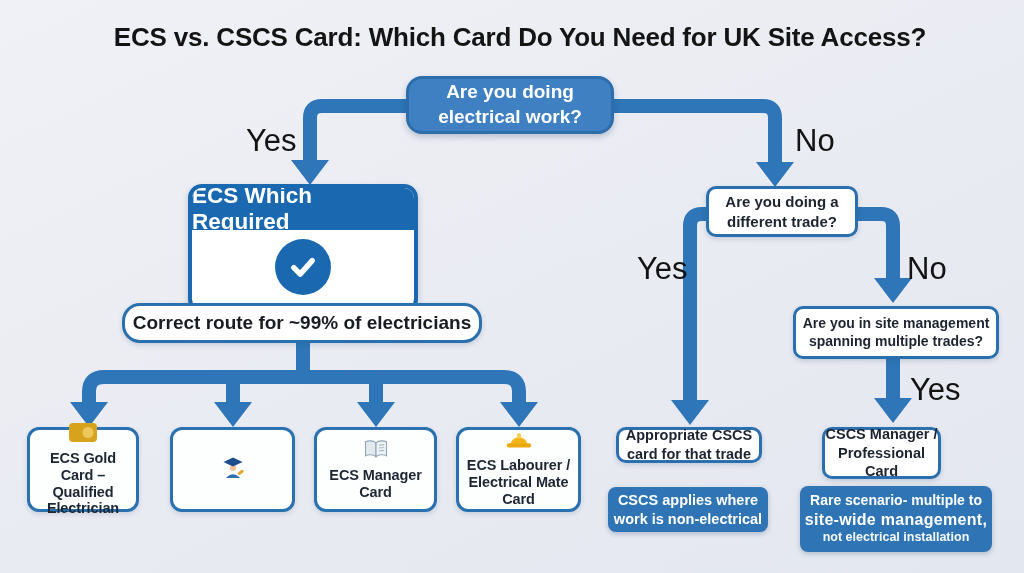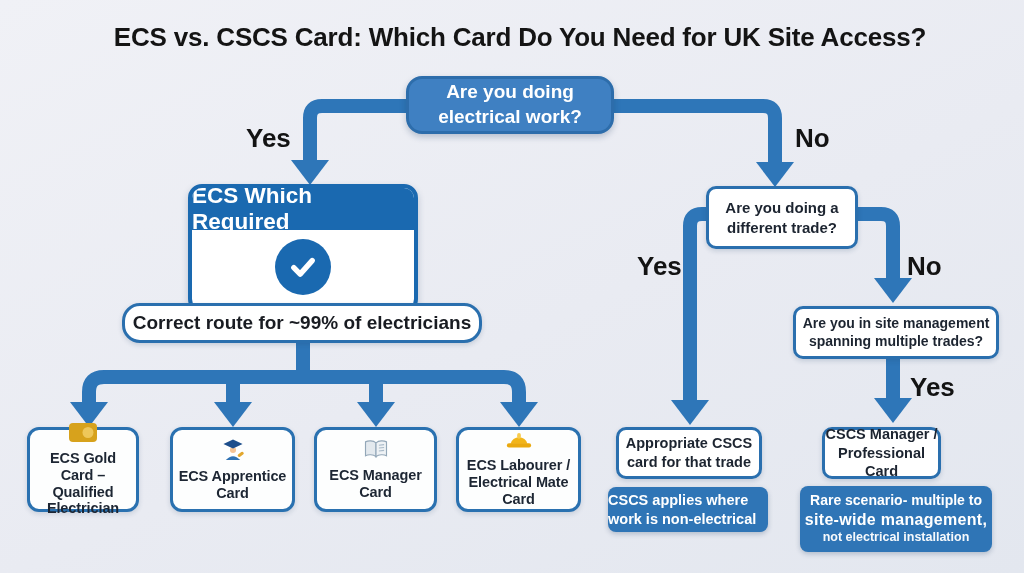--- a/index.html
+++ b/index.html
@@ -19,21 +19,21 @@
     text-align:center;font-weight:700;border-radius:10px;
     background:#ffffff;border:3px solid #2a6fae;color:#1c2430;
     box-shadow:0 2px 5px rgba(30,60,100,.18);line-height:1.28;
   }
   .top-box{
     left:406px;top:76px;width:208px;height:58px;border-radius:16px;
     background:#3f80c2;border:3px solid #2d6dab;color:#ffffff;
     font-size:19px;font-weight:800;line-height:1.3;
     box-shadow:0 3px 6px rgba(25,55,95,.25);
   }
-  .branch-label{font-size:26px;font-weight:700;color:#131313;}
+  .branch-label{font-size:31px;font-weight:400;color:#131313;}
   .ecs-box{
     left:188px;top:184px;width:230px;height:129px;box-sizing:border-box;
     background:#ffffff;border:4px solid #1a69b0;border-radius:14px;overflow:hidden;
     box-shadow:0 3px 7px rgba(25,55,95,.22);
   }
   .ecs-header{
     height:42px;background:#1a69b0;color:#ffffff;display:flex;
     align-items:center;justify-content:center;font-size:22.5px;font-weight:800;
   }
   .ecs-body{display:flex;align-items:flex-start;justify-content:center;padding-top:9px;}
@@ -48,28 +48,28 @@
   .card{
     top:427px;height:85px;box-sizing:border-box;border-radius:12px;
     background:#fdfefe;border:3px solid #2a71b0;display:flex;flex-direction:column;
     align-items:center;justify-content:center;gap:3px;padding:4px 3px;
     box-shadow:0 2px 5px rgba(30,60,100,.16);
   }
   .card-label{
     font-size:14.5px;font-weight:700;color:#1d2633;text-align:center;
     line-height:1.17;letter-spacing:-.1px;
   }
-  .trade-box{left:706px;top:186px;width:152px;height:63px;font-size:15px;}
+  .trade-box{left:706px;top:186px;width:152px;height:51px;font-size:15px;}
   .mgmt-box{left:793px;top:306px;width:206px;height:53px;font-size:14px;padding:16px 3px;}
-  .appr-box{left:616px;top:427px;width:146px;height:52px;font-size:14.5px;}
+  .appr-box{left:616px;top:427px;width:146px;height:36px;font-size:14.5px;}
   .mgr-box{left:822px;top:427px;width:119px;height:52px;font-size:14.5px;}
   .note{
     box-sizing:border-box;background:#2f75b6;color:#ffffff;border-radius:8px;
     display:flex;flex-direction:column;align-items:center;justify-content:center;
-    font-weight:700;box-shadow:0 2px 5px rgba(25,55,95,.25);
+    text-align:center;font-weight:700;box-shadow:0 2px 5px rgba(25,55,95,.25);
   }
   .cscs-note{left:608px;top:487px;width:160px;height:45px;font-size:14.5px;line-height:1.3;}
   .rare-note{left:800px;top:486px;width:192px;height:66px;line-height:1.25;}
   .rare-l1{font-size:14px;}
   .rare-l2{font-size:16px;letter-spacing:.3px;}
   .rare-l3{font-size:12.5px;opacity:.96;}
 </style>
 </head>
 <body>
 
@@ -132,21 +132,20 @@
 
   <div class="abs card" style="left:170px;width:125px;">
     <span>
       <svg width="24" height="23" viewBox="0 0 24 24">
         <path d="M4.5 23 Q12 15 19.5 23 Z" fill="#2e72b4"></path>
         <circle cx="12" cy="12.5" r="3.2" fill="#f4c395"></circle>
         <polygon points="12,1.5 22,6.2 12,10.9 2,6.2" fill="#1d4e8c"></polygon>
         <rect x="16.5" y="15.5" width="7" height="3.2" rx="1.6" fill="#e2a72e" transform="rotate(-35 20 17)"></rect>
       </svg>
     </span>
-    <span class="card-label">ECS Apprentice Card</span>
   </div>
 
   <div class="abs card" style="left:314px;width:123px;">
     <span>
       <svg width="28" height="21" viewBox="0 0 28 22">
         <path d="M14 4 C11 1.5 6 1.5 3 3 L3 17.5 C6 16 11 16 14 18.5 Z" fill="#e3e9ee" stroke="#93a7b8" stroke-width="1.2"></path>
         <path d="M14 4 C17 1.5 22 1.5 25 3 L25 17.5 C22 16 17 16 14 18.5 Z" fill="#eef2f5" stroke="#93a7b8" stroke-width="1.2"></path>
         <path d="M17 6.5 L22.5 5.9 M17 9.5 L22.5 8.9 M17 12.5 L22.5 11.9" stroke="#a9bac8" stroke-width="1.1" fill="none"></path>
       </svg>
     </span>

